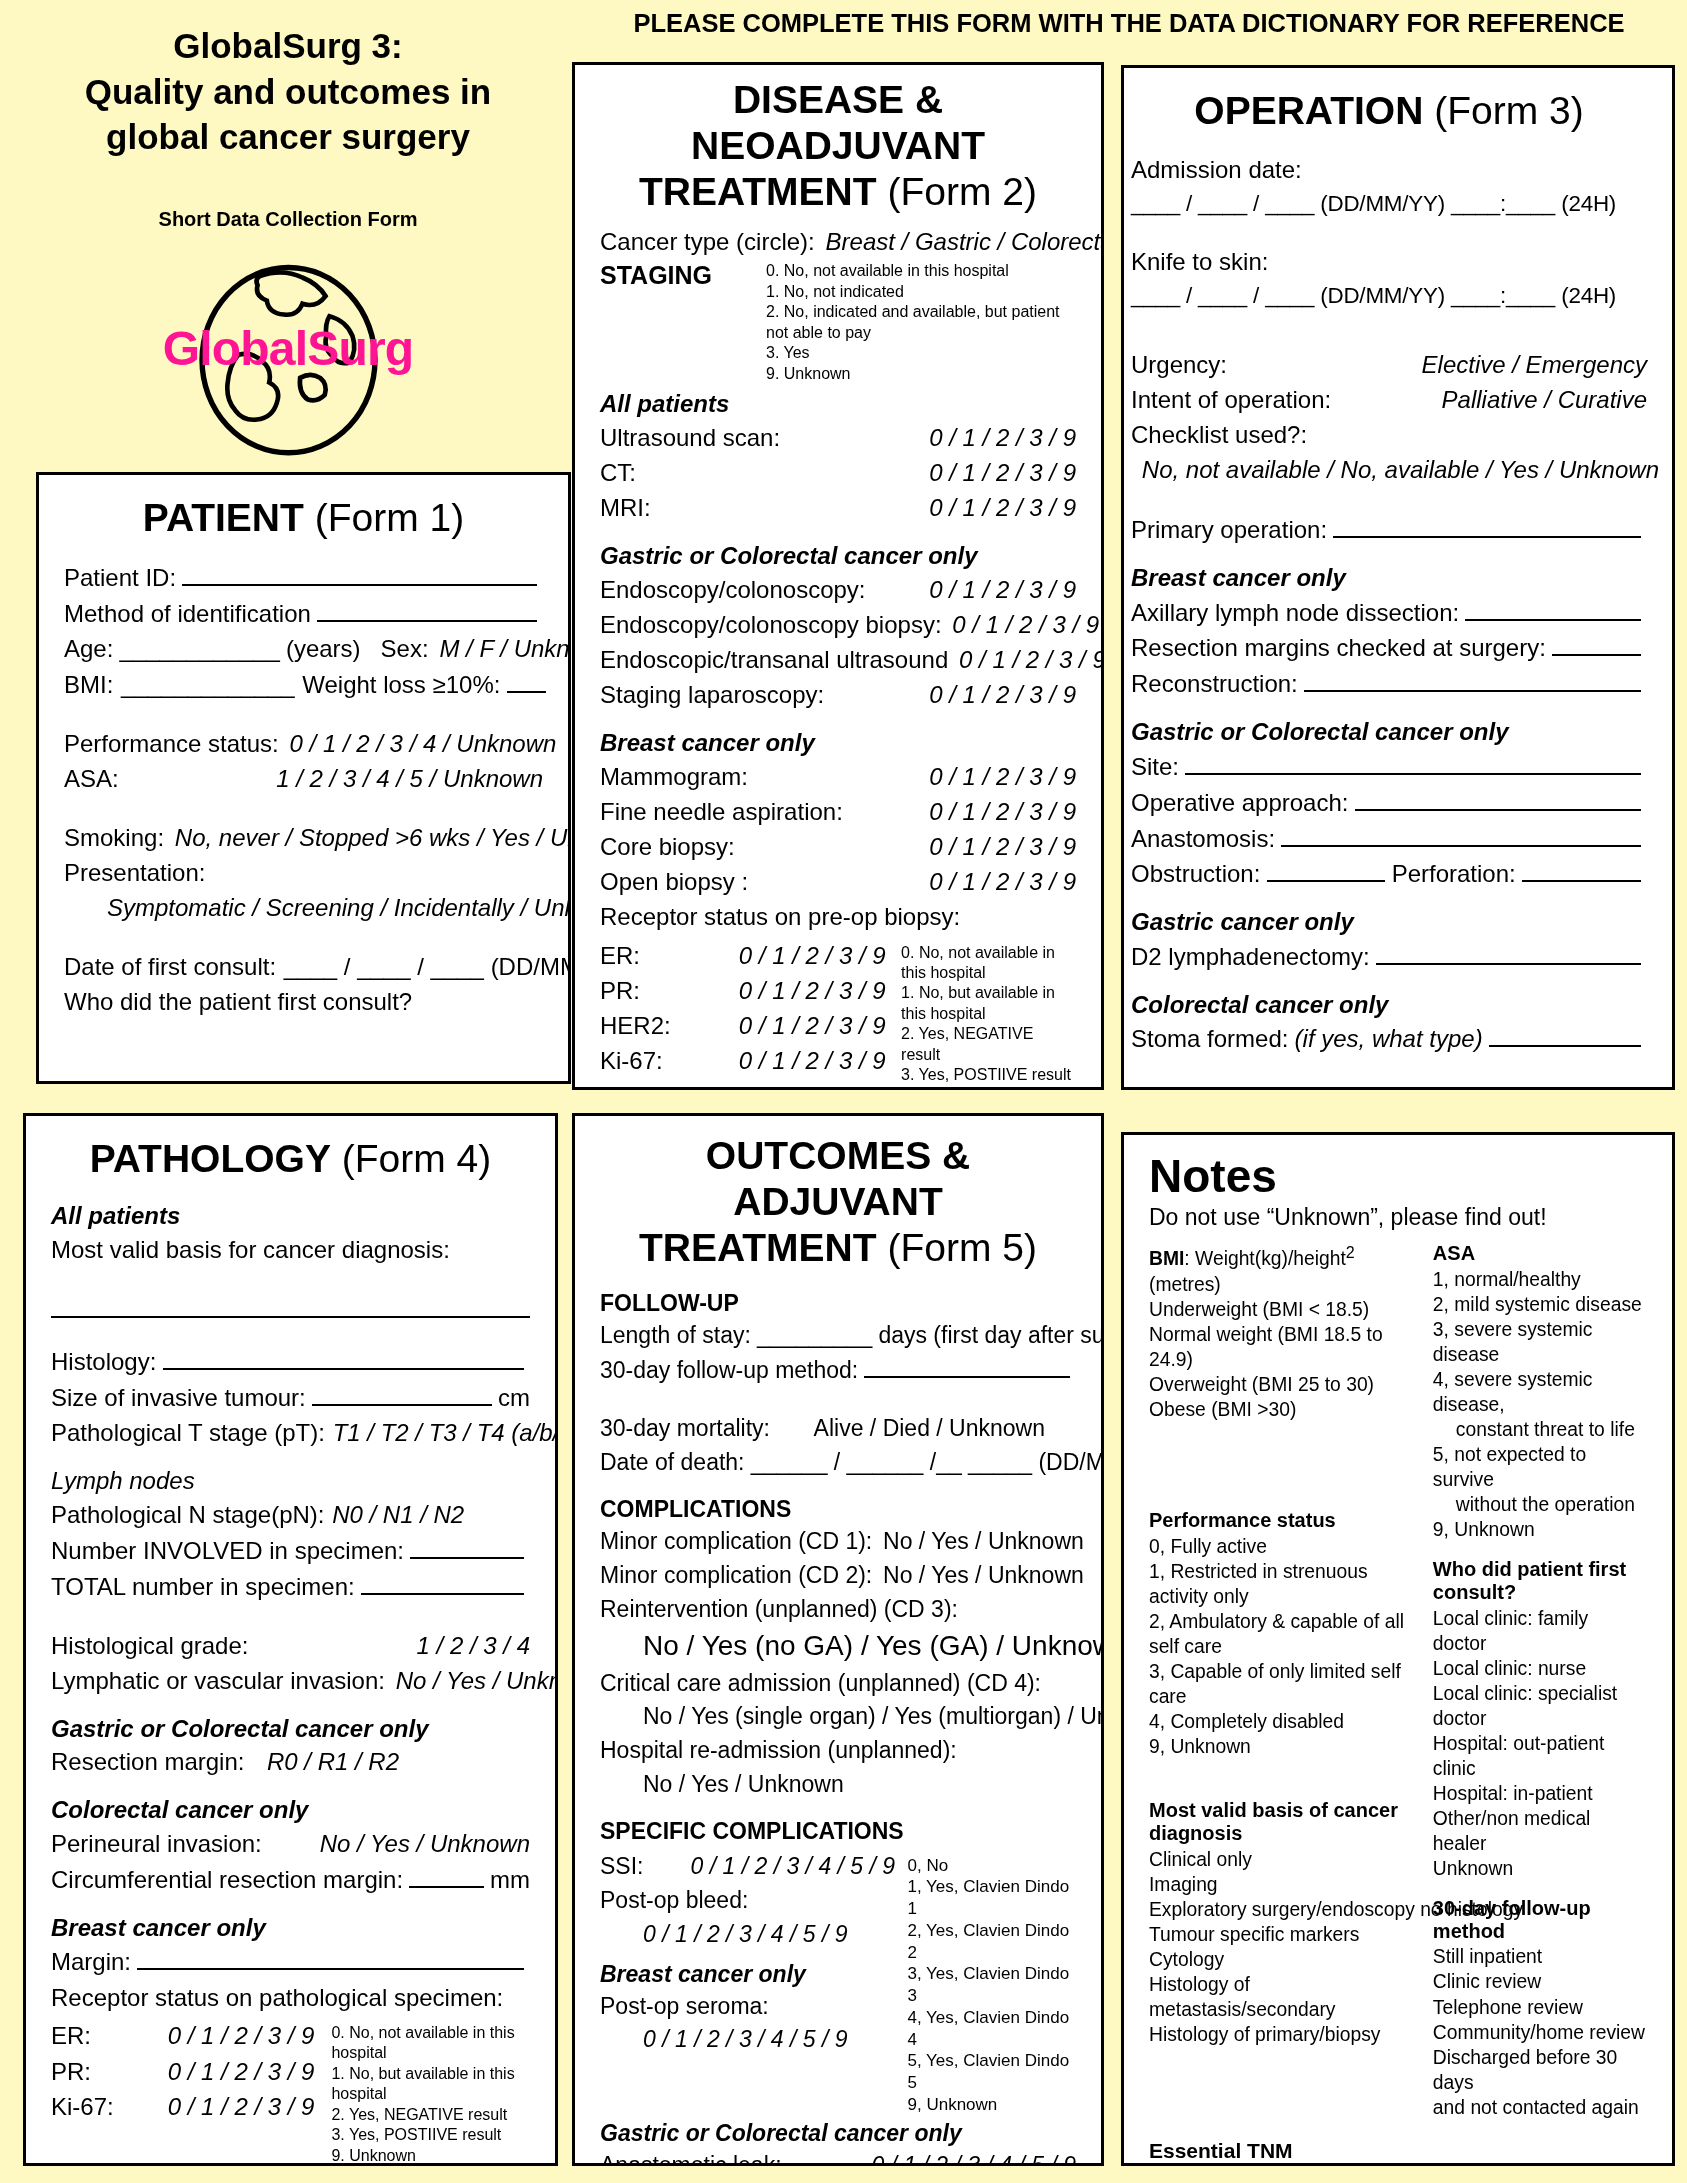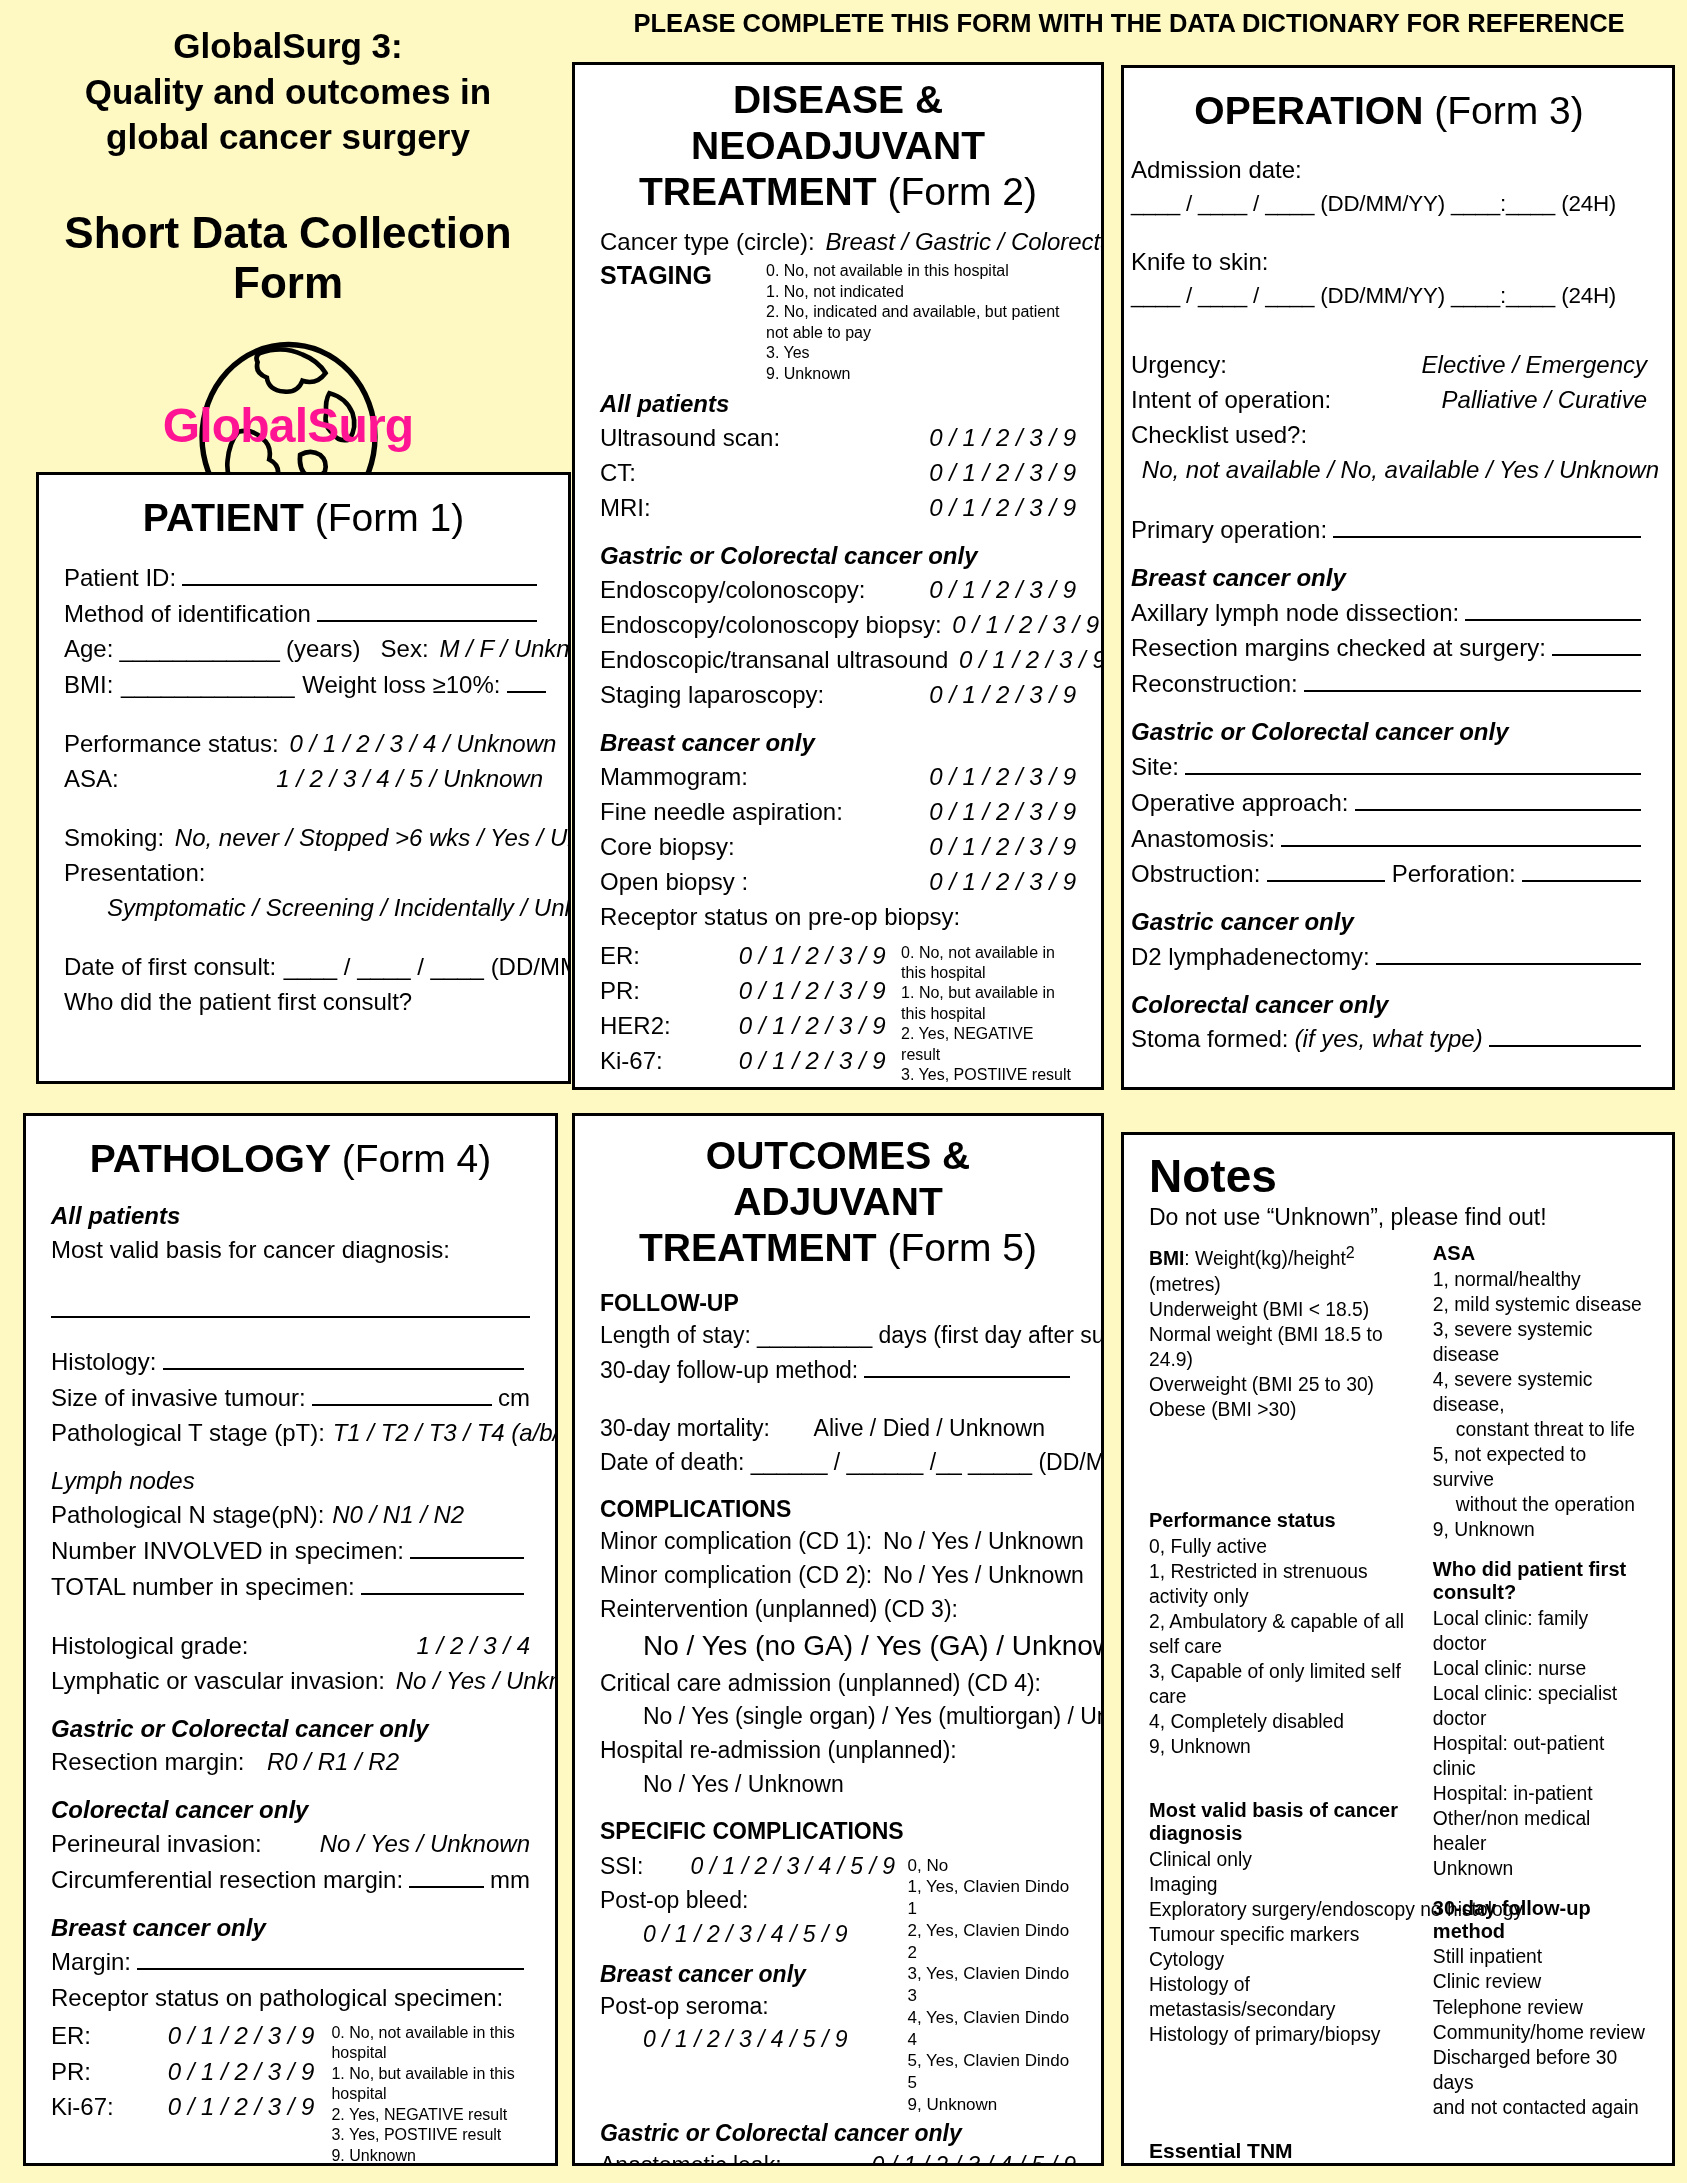--- a/index.html
+++ b/index.html
@@ -22,21 +22,21 @@
   .staging .slbl{font-weight:bold;font-size:25px;width:166px;flex:none;}
   .twocol{display:flex;}
   .twocol .tleft{width:60%;flex:none;}
   .twocol .tright{flex:1;padding-top:6.2px;}
   .tight{font-size:22.4px;letter-spacing:-0.2px;}
   
   #header-notice{position:absolute;left:576px;top:9.3px;width:1106px;text-align:center;
                  font-size:25.5px;font-weight:bold;}
   #masthead{position:absolute;left:31px;top:23px;width:514px;text-align:center;}
   .mh-title{font-size:35px;font-weight:bold;line-height:1.3;}
-  .mh-sub{font-size:44px;font-weight:bold;margin-top:48px;}
+  .mh-sub{font-size:20px;font-weight:bold;margin-top:48px;}
   .mh-logo{position:relative;width:193px;height:197px;margin:31px auto 0;}
   .mh-brand{position:absolute;left:50%;top:44%;transform:translate(-50%,-50%);
             font-size:48px;font-weight:bold;white-space:nowrap;letter-spacing:-0.8px;}
   .mh-link{font-size:31px;text-decoration:underline;display:inline-block;margin-top:20px;cursor:pointer;}
   
   .ntitle{font-size:46px;font-weight:bold;margin:6.2px 0 1.5px;}
   .nintro{font-size:23px;margin:1.5px 0 10.8px;}
   .ncols{display:flex;}
   .ncol-l{width:57%;flex:none;padding-right:7.7px;box-sizing:border-box;}
   .ncol-r{flex:1;}

